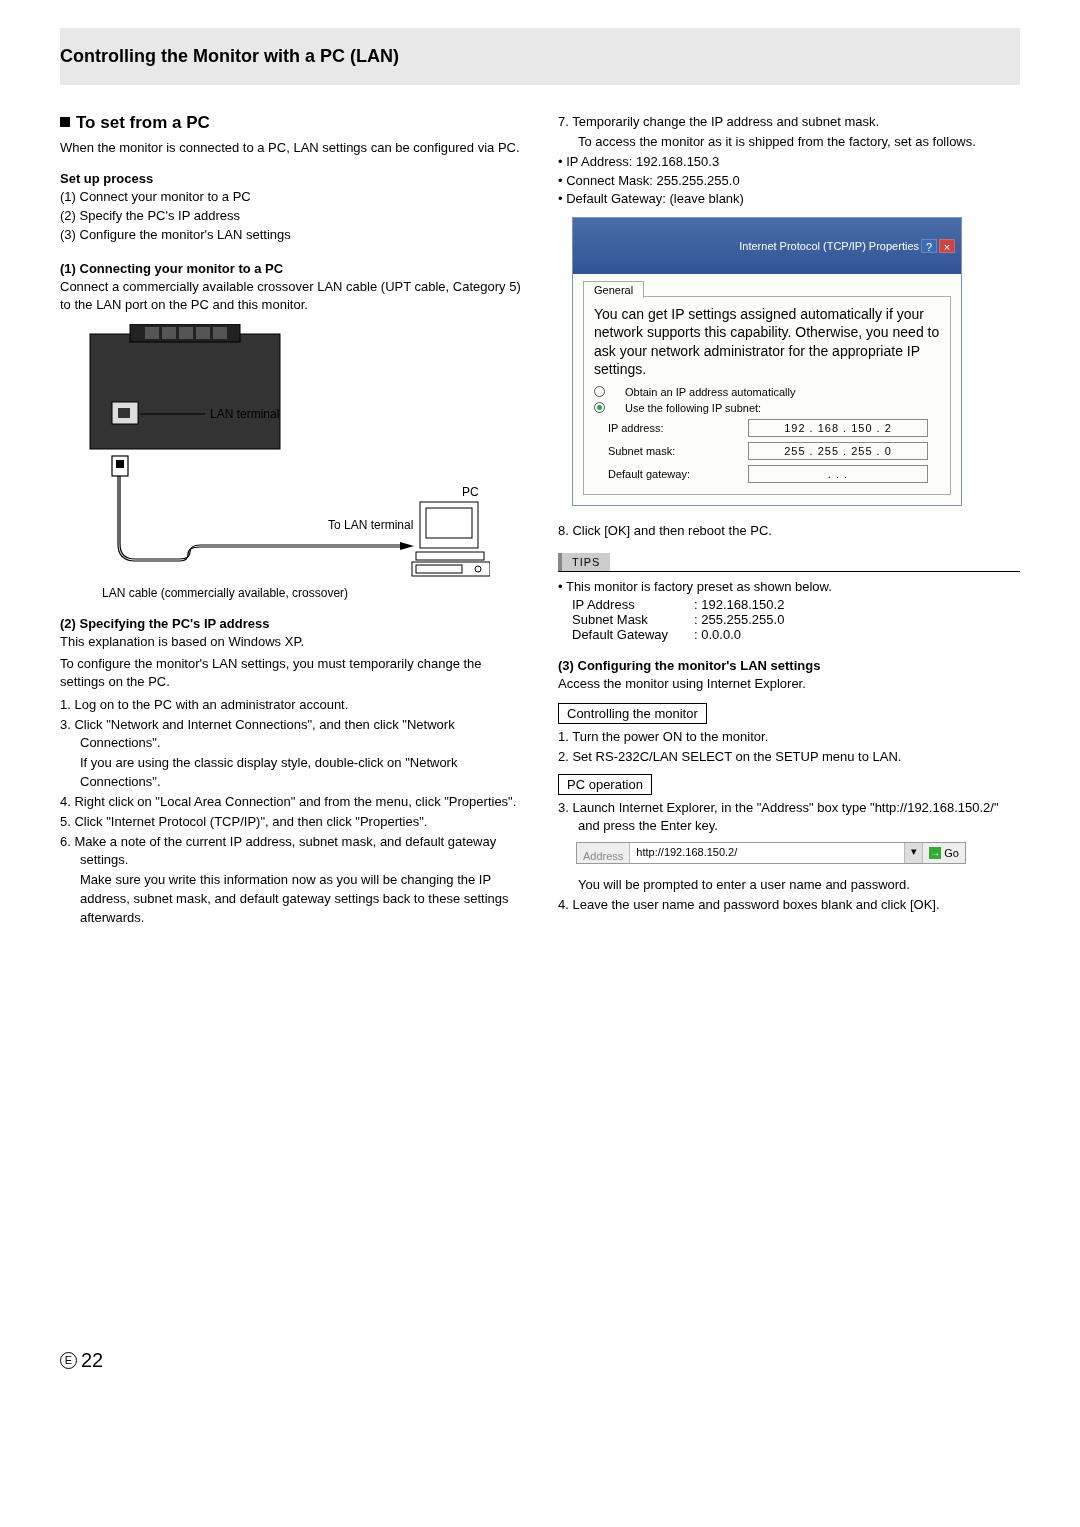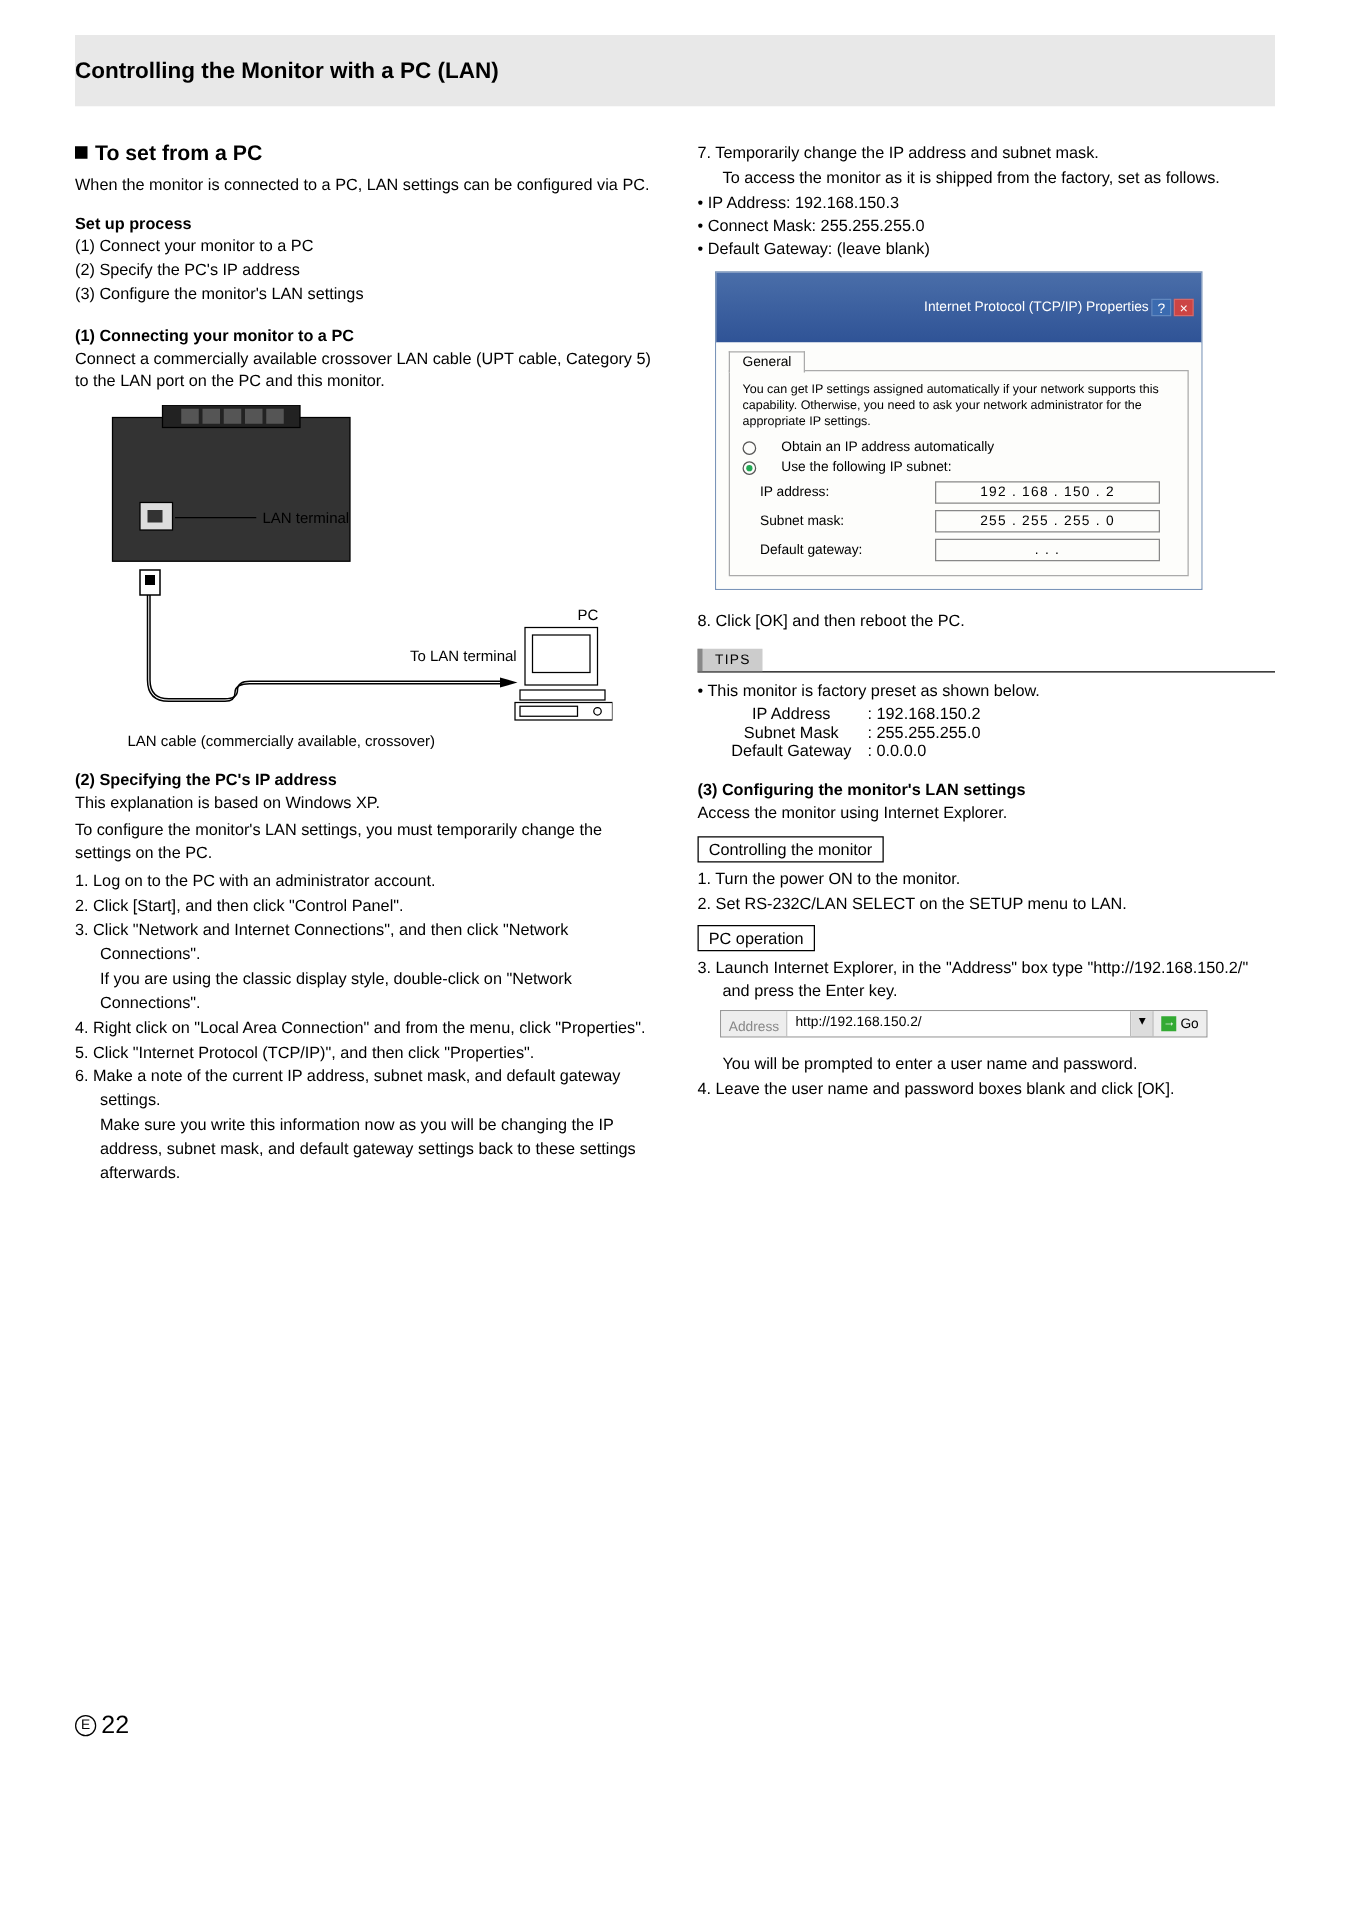--- a/index.html
+++ b/index.html
@@ -39,21 +39,21 @@
   .fieldrow .lab { width:140px; }
   .ipbox { border:1px solid #888; height:18px; width:180px; display:flex; align-items:center; justify-content:center; font-size:11px; letter-spacing:1px;}
   .tips-box { margin: 12px 0 14px 0; }
   .tips-head { background:#ccc; display:inline-block; font-size:11px; padding:3px 10px; border-left:4px solid #888; letter-spacing:1px;}
   .tips-body { border-top:1px solid #000; padding-top:6px; margin-top:0;}
   .tips-body ul { list-style:none; padding-left:0;}
   .tips-body ul>li { padding-left:14px; text-indent:-14px; line-height:1.45;}
   .tips-body ul>li::before { content:"•  ";}
   .tips-table { margin-left:14px; }
   .tips-table div { display:flex; }
-  .tips-table .k { width:122px;text-align:center; }
+  .tips-table .k { width:122px; }
   .boxed { display:inline-block; border:1px solid #000; padding:2px 8px; margin:6px 0 4px 0; }
   .addrbar { margin:6px 0 12px 18px; width:390px; border:1px solid #999; display:flex; align-items:stretch; font-size:11px; height:22px;}
   .addrbar .albl { background:#eee; color:#888; padding:7px 6px; border-right:1px solid #bbb;}
   .addrbar .ainp { flex:1; padding:3px 6px; border-right:1px solid #bbb; background:#fff;}
   .addrbar .dd { width:18px; background:#ddd; text-align:center; line-height:16px; border-right:1px solid #bbb;}
   .addrbar .go { background:#eee; padding:3px 6px; display:flex; align-items:center; gap:3px;}
   .addrbar .go .ar { display:inline-block; width:12px; height:12px; background:#3a3; color:#fff; font-size:10px; text-align:center; line-height:12px;}
   .footer { margin-top:420px; font-size:20px; display:flex; align-items:center; gap:4px;}
   .footer .circ { display:inline-flex; width:17px; height:17px; border:1px solid #000; border-radius:50%; align-items:center; justify-content:center; font-size:11px;}
 </style>
@@ -114,21 +114,20 @@
           <text x="268" y="205" font-size="12">To LAN terminal</text>
         </svg>
         <div class="caption" style="padding-left:42px;">LAN cable (commercially available, crossover)</div>
       </div>
 
       <div class="sub-h2">(2) Specifying the PC's IP address</div>
       <p>This explanation is based on Windows XP.</p>
       <p>To configure the monitor's LAN settings, you must temporarily change the settings on the PC.</p>
       <ol class="num">
         <li>1.  Log on to the PC with an administrator account.</li>
-        <li>2.  Click [Start], and then click "Control Panel".</li>
         <li>3.  Click "Network and Internet Connections", and then click "Network Connections".</li>
         <li style="text-indent:0;">    If you are using the classic display style, double-click on "Network Connections".</li>
         <li>4.  Right click on "Local Area Connection" and from the menu, click "Properties".</li>
         <li>5.  Click "Internet Protocol (TCP/IP)", and then click "Properties".</li>
         <li>6.  Make a note of the current IP address, subnet mask, and default gateway settings.</li>
         <li style="text-indent:0;">    Make sure you write this information now as you will be changing the IP address, subnet mask, and default gateway settings back to these settings afterwards.</li>
       </ol>
     </div>
 
     <div class="col">
@@ -144,21 +143,21 @@
 
       
       <div class="dialog-win">
         <div class="dialog-titlebar">
           <span>Internet Protocol (TCP/IP) Properties</span>
           <span class="btns"><span class="q">?</span><span>×</span></span>
         </div>
         <div class="dialog-body">
           <span class="tab">General</span>
           <div class="dialog-inner">
-            <p style="font-size:10px;line-height:1.3;margin-bottom:8px;">You can get IP settings assigned automatically if your network supports this capability. Otherwise, you need to ask your network administrator for the appropriate IP settings.</p>
+            <p style="font-size:14px;line-height:1.3;margin-bottom:8px;">You can get IP settings assigned automatically if your network supports this capability. Otherwise, you need to ask your network administrator for the appropriate IP settings.</p>
             <div class="radio">
                 <span class="dot"></span>
                 <span>Obtain an IP address automatically</span>
               </div>
             <div class="radio">
                 <span class="dot sel"></span>
                 <span>Use the following IP subnet:</span>
               </div>
             <div class="fieldrow">
                 <span class="lab">IP address:</span>

